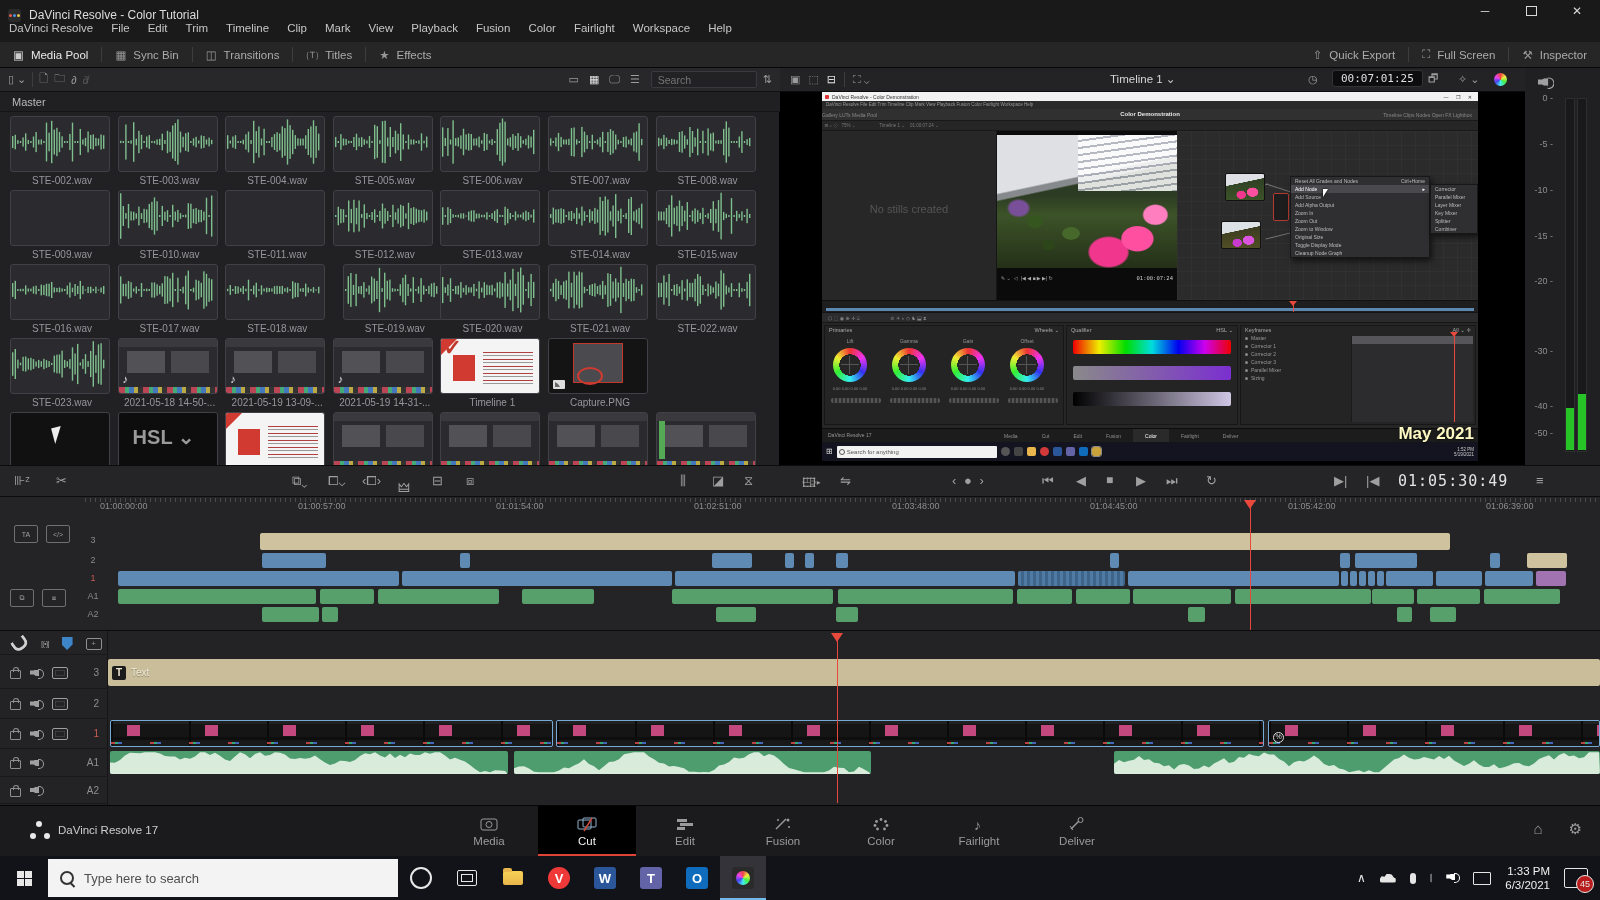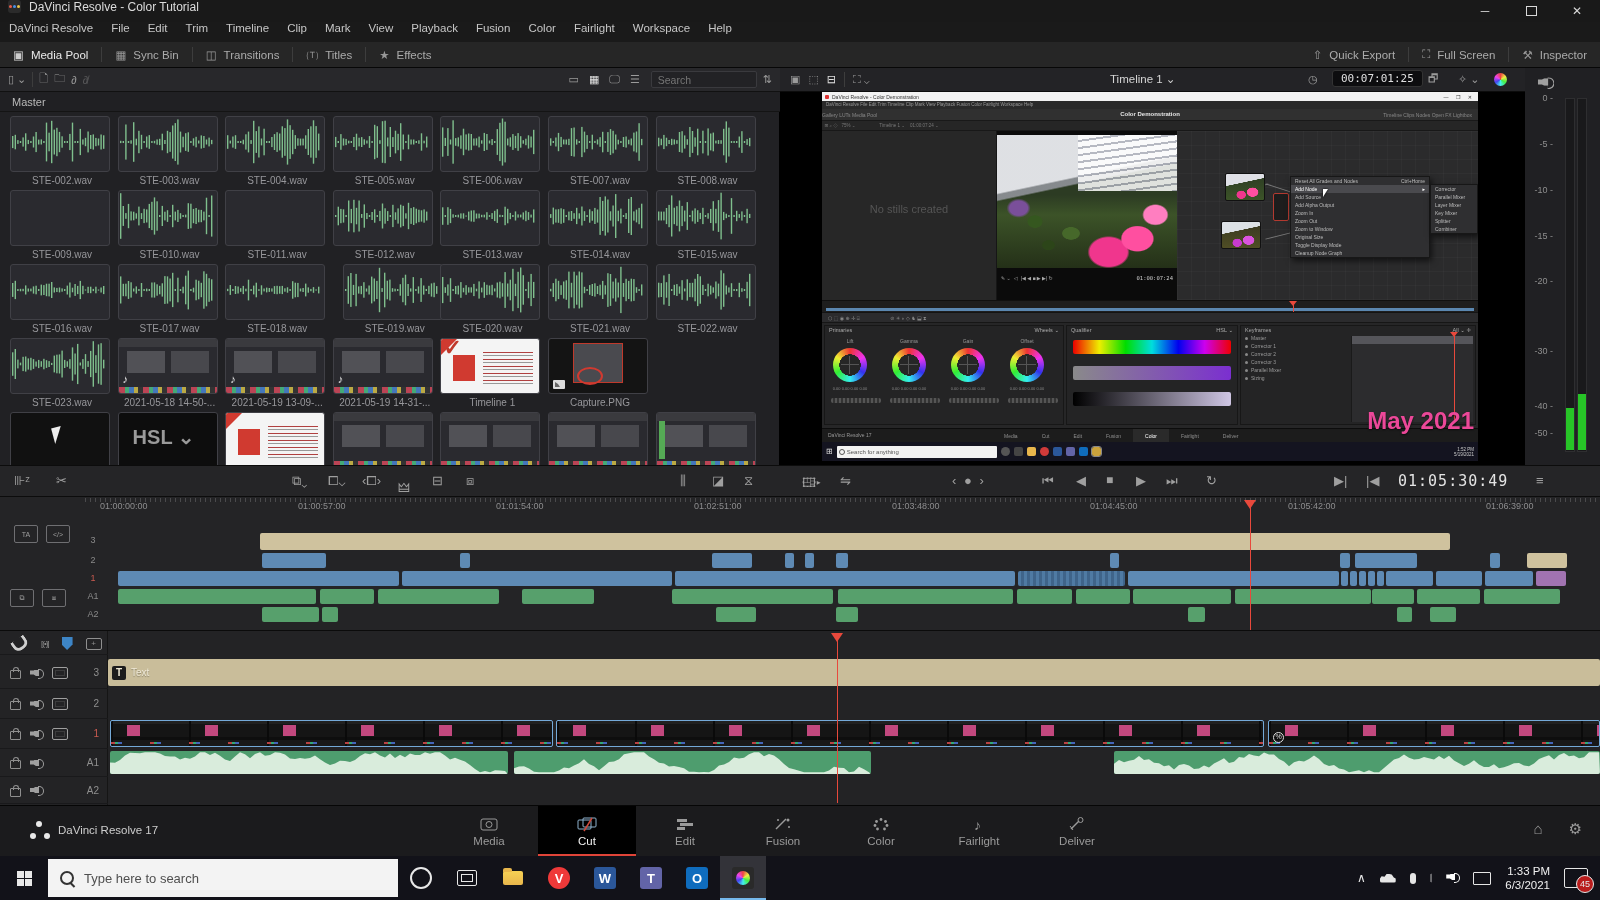--- a/index.html
+++ b/index.html
@@ -2,21 +2,21 @@
 <html><head>
 <meta charset="utf-8">
 <style>
   html,body{margin:0;padding:0;background:#000}
   #app{position:relative;width:1600px;height:900px;overflow:hidden;background:#1e1e1e;
        font-family:"Liberation Sans",sans-serif;color:#c9c9c9;font-size:11px;}
   .abs{position:absolute}
   .flex{display:flex;align-items:center}
 
   
-  .titlebar{left:0;top:0;width:1600px;height:22px;background:#191919;display:flex;align-items:flex-start;gap:8px;padding-left:8px;box-sizing:border-box}
+  .titlebar{left:0;top:0;width:1600px;height:22px;background:#191919;display:flex;align-items:flex-end;gap:8px;padding-left:8px;box-sizing:border-box}
   .app-logo{width:13px;height:13px;border-radius:3px;background:#2b2b2b;display:flex;align-items:center;justify-content:center;gap:1px}
   .app-logo i{width:3px;height:3px;border-radius:50%;display:inline-block}
   .titlebar .t{font-size:12px;color:#dcdcdc}
   .win-controls{margin-left:auto;display:flex}
   .win-btn{width:46px;height:22px;display:flex;align-items:center;justify-content:center;color:#d8d8d8;font-size:12px}
   .menubar{left:0;top:22px;width:1600px;height:20px;background:#1a1a1a;border-bottom:1px solid #050505;display:flex;align-items:flex-start}
   .menu-item{padding:0 9px;font-size:11.5px;color:#c6c6c6}
   .toolbar{left:0;top:42px;width:1600px;height:26px;background:#262626;border-bottom:1px solid #070707;display:flex;align-items:center;box-sizing:border-box}
   .tb-btn{display:flex;align-items:center;gap:7px;padding:0 13px;height:100%;color:#ababab;font-size:11.5px}
   .tb-btn.active{color:#e9e9e9}
@@ -108,21 +108,21 @@
   .rec-pagebar{position:absolute;left:0;top:336px;width:656px;height:14px;background:#1c1c1c;border-top:1px solid #0c0c0c;box-sizing:border-box}
   .rec-pagebar .apl{position:absolute;left:6px;top:3px;font-size:5px;color:#999}
   .rec-tabs{position:absolute;left:170px;top:0;display:flex;height:14px;align-items:center}
   .rec-tab{font-size:5px;color:#8f8f8f;padding:0 12px;height:100%;line-height:14px}
   .rec-tab.on{color:#fff;background:#2a2a2a;box-shadow:inset 0 -1px 0 #e04438}
   .rec-taskbar{position:absolute;left:0;top:350px;width:656px;height:19px;background:#141420;display:flex;align-items:center;gap:4px;padding:0 4px;box-sizing:border-box}
   .rec-search{width:150px;height:12px;background:#f2f2f2;border-radius:1px;font-size:6px;color:#555;line-height:12px;padding-left:10px;position:relative}
   .rec-search::before{content:"";position:absolute;left:2px;top:3px;width:4px;height:4px;border:1px solid #555;border-radius:50%}
   .rticon{width:9px;height:9px;border-radius:2px}
   .rec-clock{margin-left:auto;font-size:4.5px;color:#ccc;text-align:right;line-height:5px}
-  .may-overlay{position:absolute;right:4px;top:315px;font-size:24px;color:#ec4899;font-weight:bold;z-index:6;text-shadow:0 1px 2px rgba(0,0,0,.6)}
+  .may-overlay{position:absolute;right:4px;top:332px;font-size:17px;color:#fef9c3;font-weight:bold;z-index:6;text-shadow:0 1px 2px rgba(0,0,0,.6)}
   .cursor-arrow{position:absolute;width:0;height:0;border-left:5px solid #fff;border-bottom:8px solid transparent;filter:drop-shadow(0 0 1px #000);z-index:9}
 
   
   .meterpanel{left:1525px;top:68px;width:75px;height:397px;background:#202023}
   .meter-lab{position:absolute;font-size:9px;color:#8f8f8f;width:26px;text-align:right}
   .meter-bar{position:absolute;width:8px;background:#19191b;border:1px solid #2e2e30}
   .meter-fill{position:absolute;bottom:1px;width:8px;background:#27c427}
 
   
   .editstrip{left:0;top:465px;width:1600px;height:32px;background:#252527;border-top:1px solid #0c0c0c;border-bottom:1px solid #0c0c0c;box-sizing:border-box}

